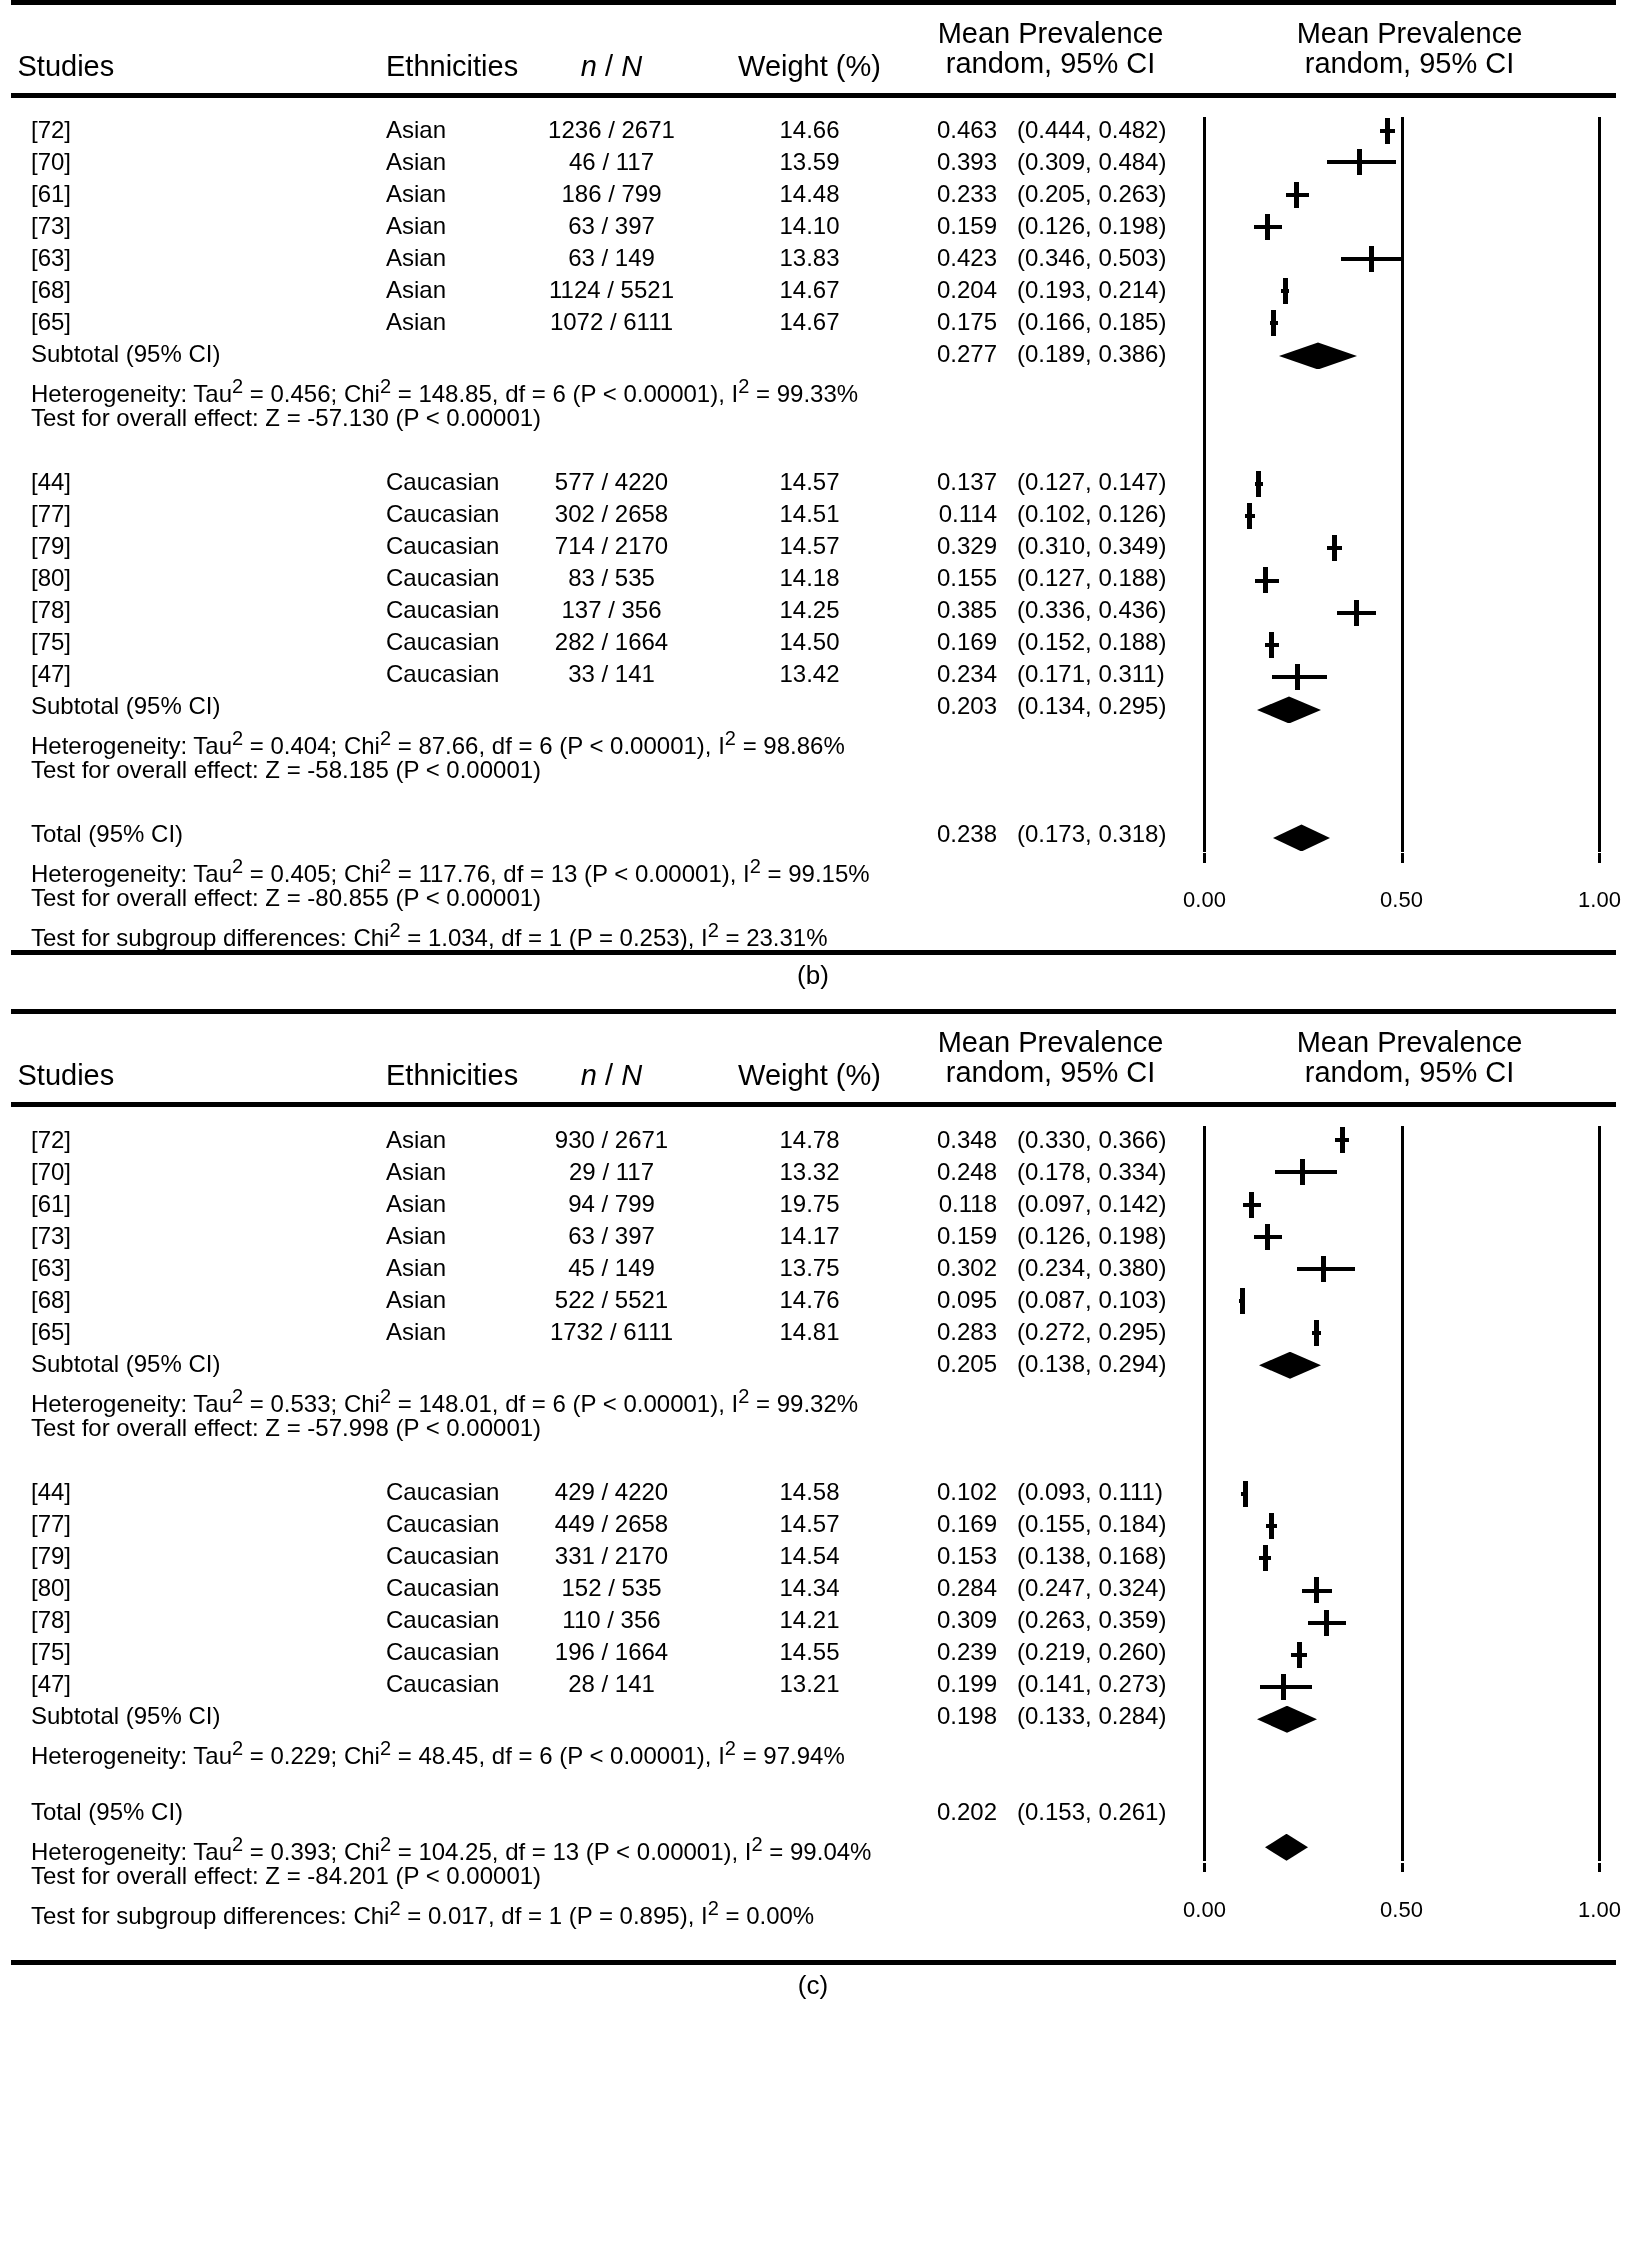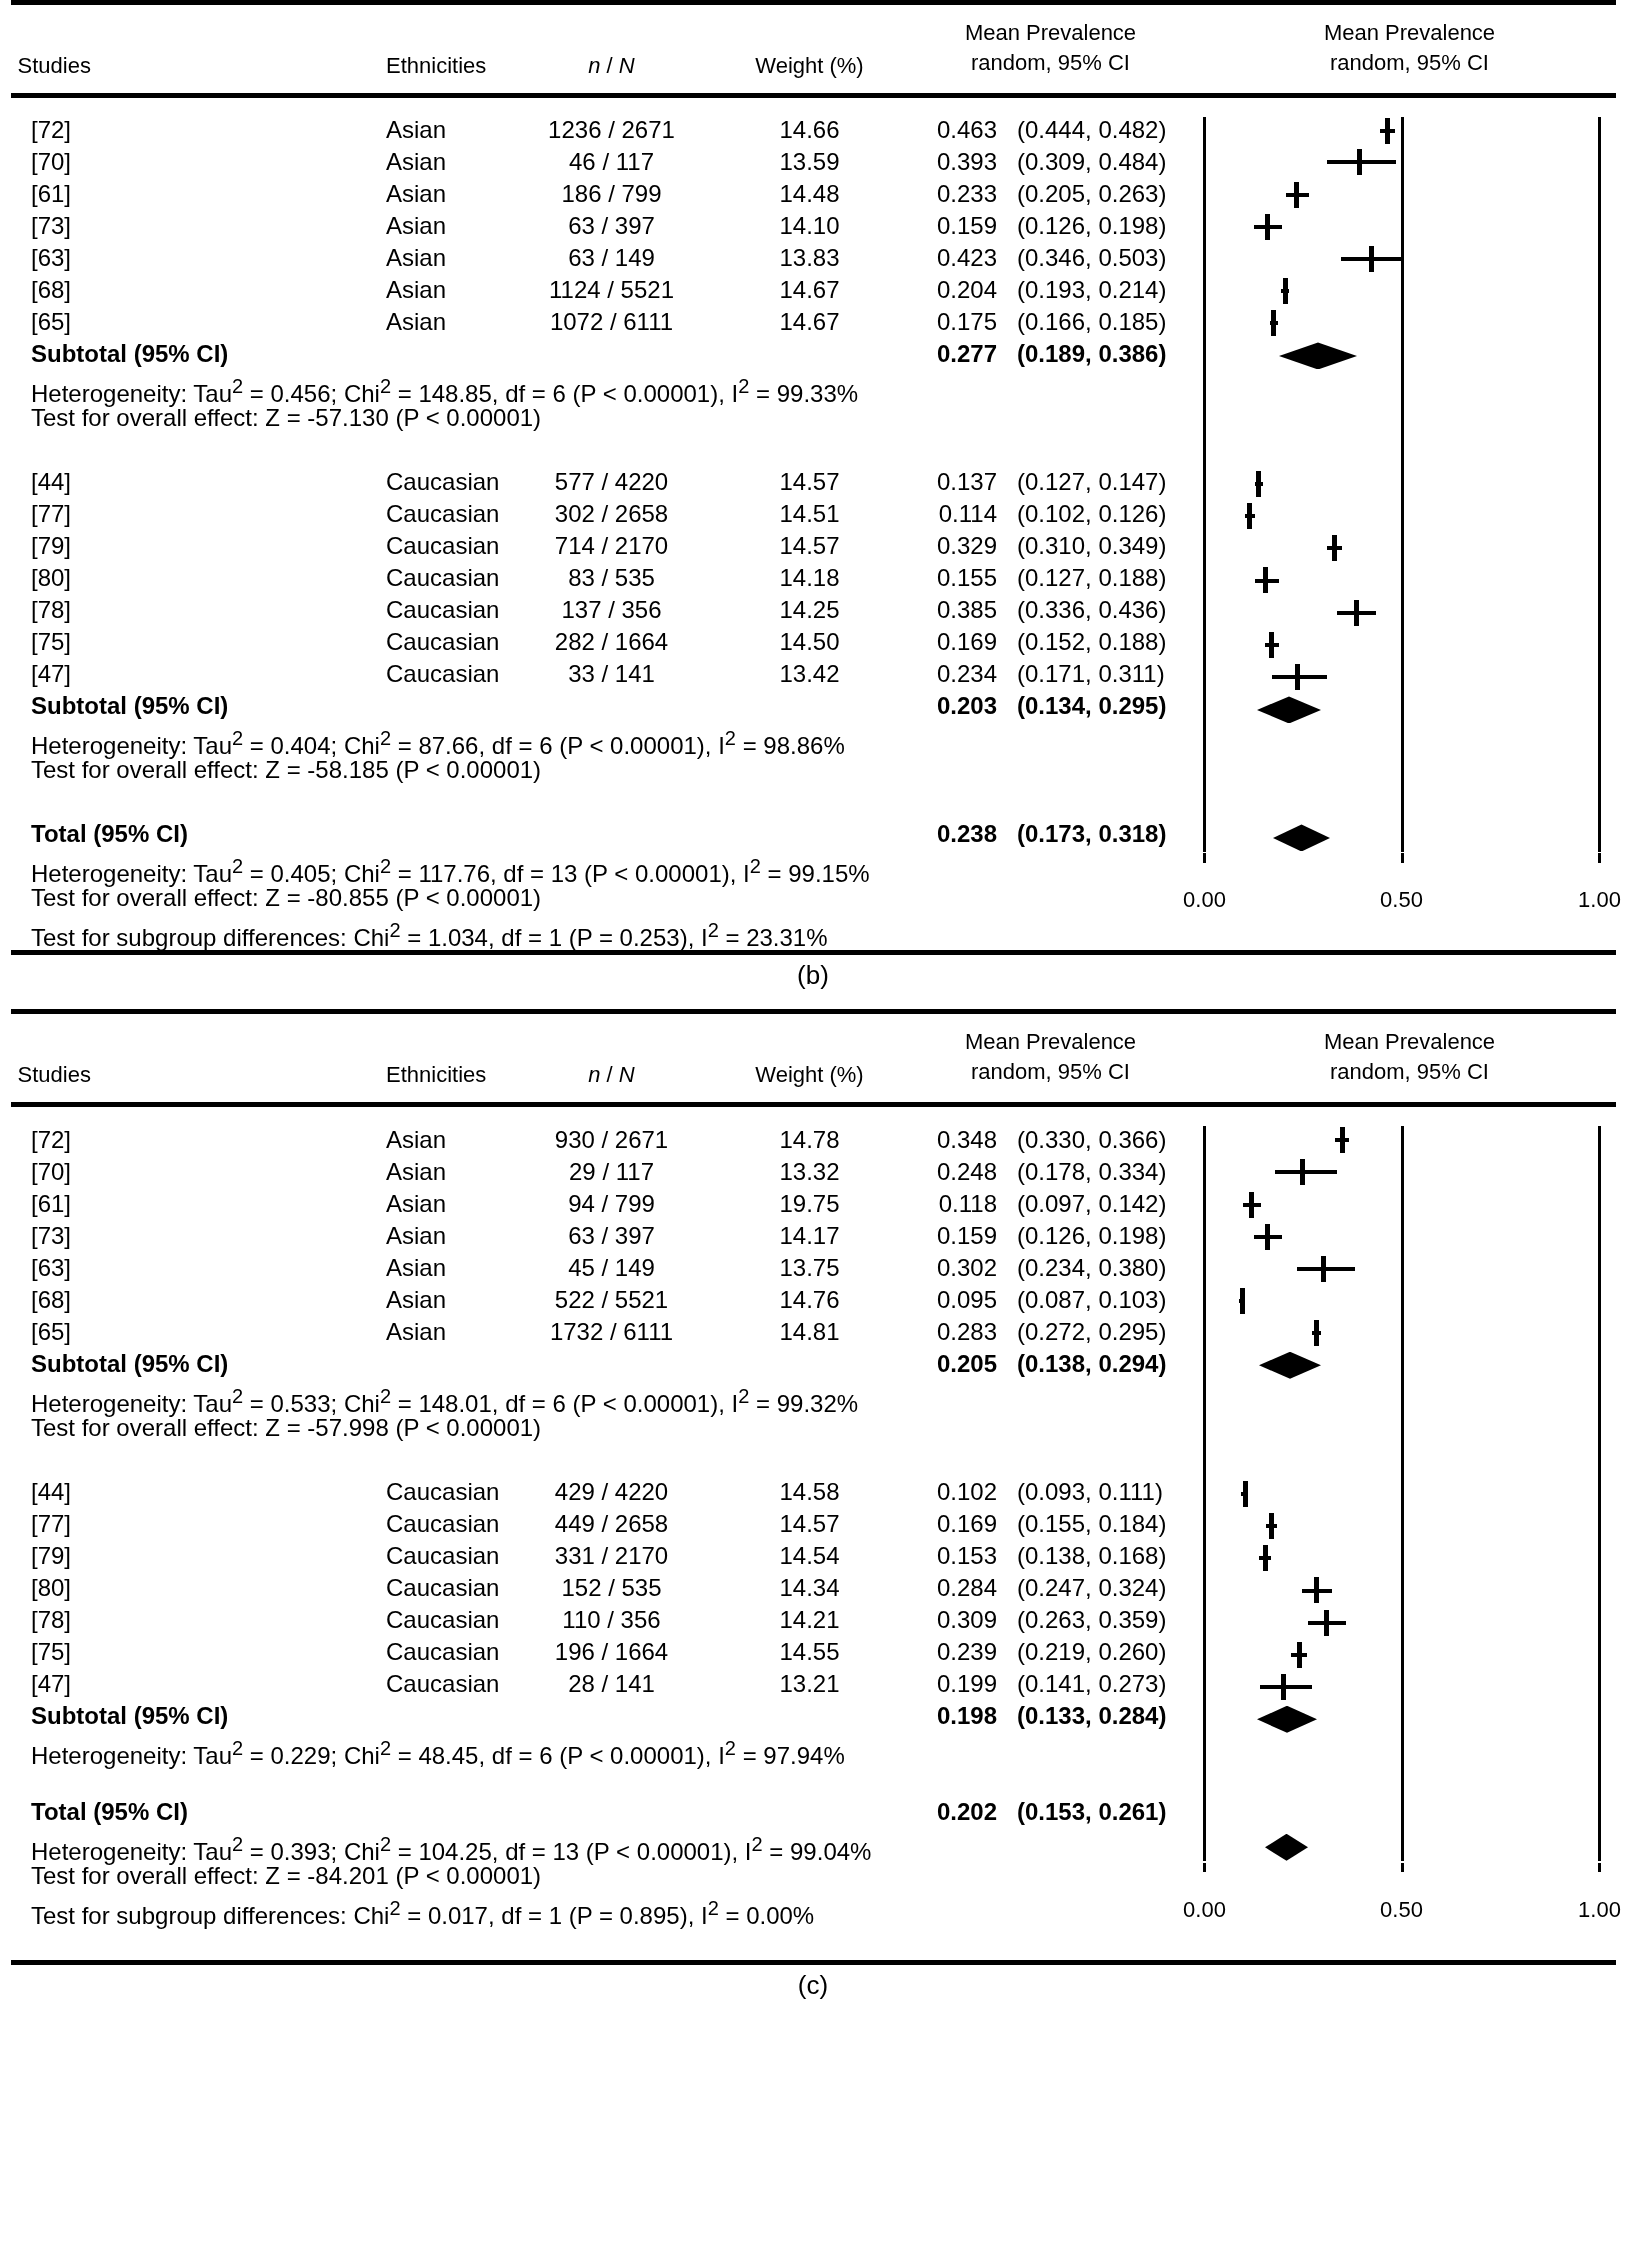--- a/index.html
+++ b/index.html
@@ -25,25 +25,25 @@
     height:32px;
     width:1626px;
   }
   .cell{position:absolute;white-space:nowrap;font-size:24px;line-height:32px;}
   .c-study   {left:31px;  text-align:left;}
   .c-ethn    {left:386px; text-align:left;}
   .c-nn      {left:515px; width:193px; text-align:center;}
   .c-weight  {left:722px;width:175px; text-align:center;}
   .c-mean    {left:903px;width:94px; text-align:right;}
   .c-ci      {left:1017px;width:181px; text-align:left;}
-  .bold{font-weight:bold;}
+  .bold{font-weight:normal;}
 
   
   .hrow{position:relative;height:88px;width:1626px;}
-  .hcell{position:absolute;font-size:22px;line-height:30px;text-align:center;white-space:nowrap;}
+  .hcell{position:absolute;font-size:29px;line-height:30px;text-align:center;white-space:nowrap;}
   .h-study {left:17.5px;  top:46px; text-align:left;}
   .h-ethn  {left:386px; top:46px; text-align:left;}
   .h-nn    {left:515px; top:46px; width:193px;}
   .h-weight{left:722px;top:46px; width:175px;}
   .h-mean  {left:903px;top:13px; width:295px;}
   .h-plot  {left:1205px;top:13px; width:409px;}
   .hcell i{font-style:italic;}
 
   
   .plotarea{position:absolute;left:0;top:0;width:1626px;pointer-events:none;}

